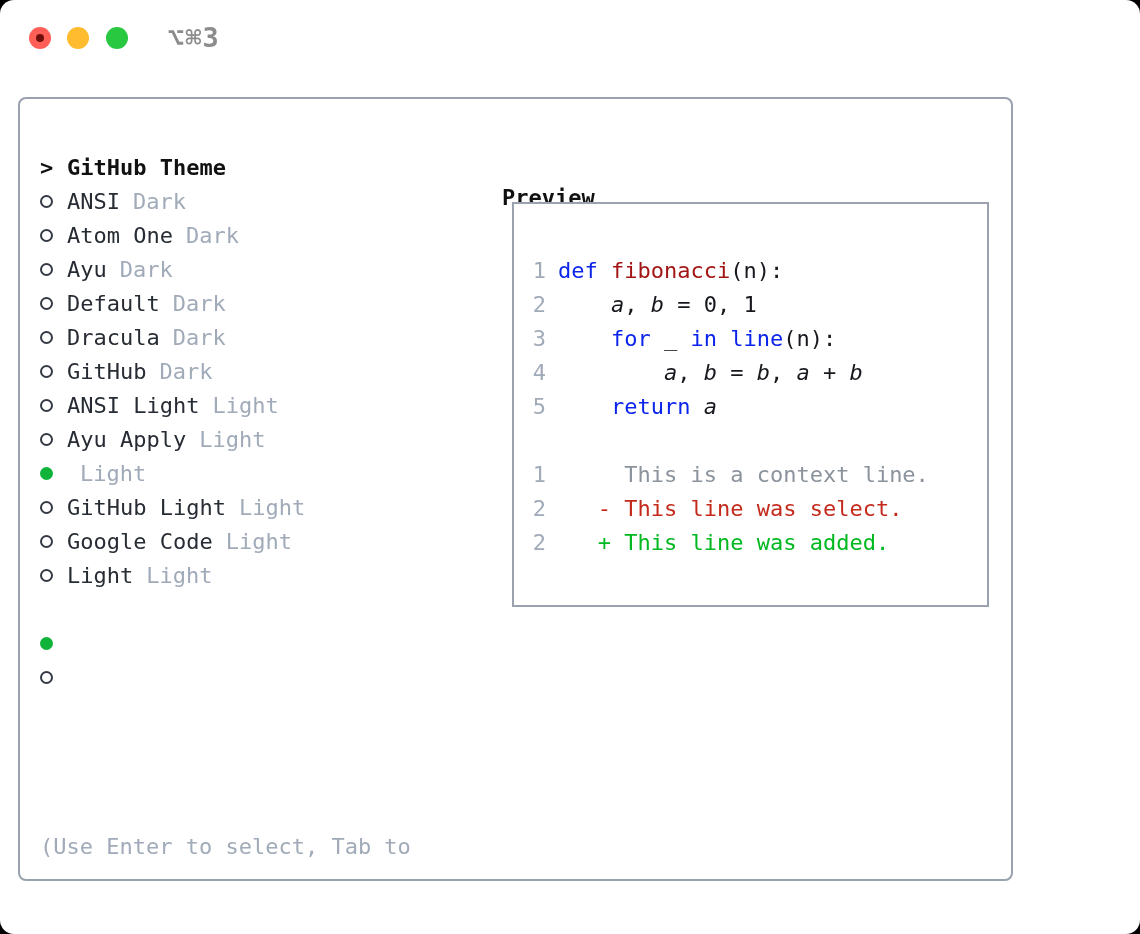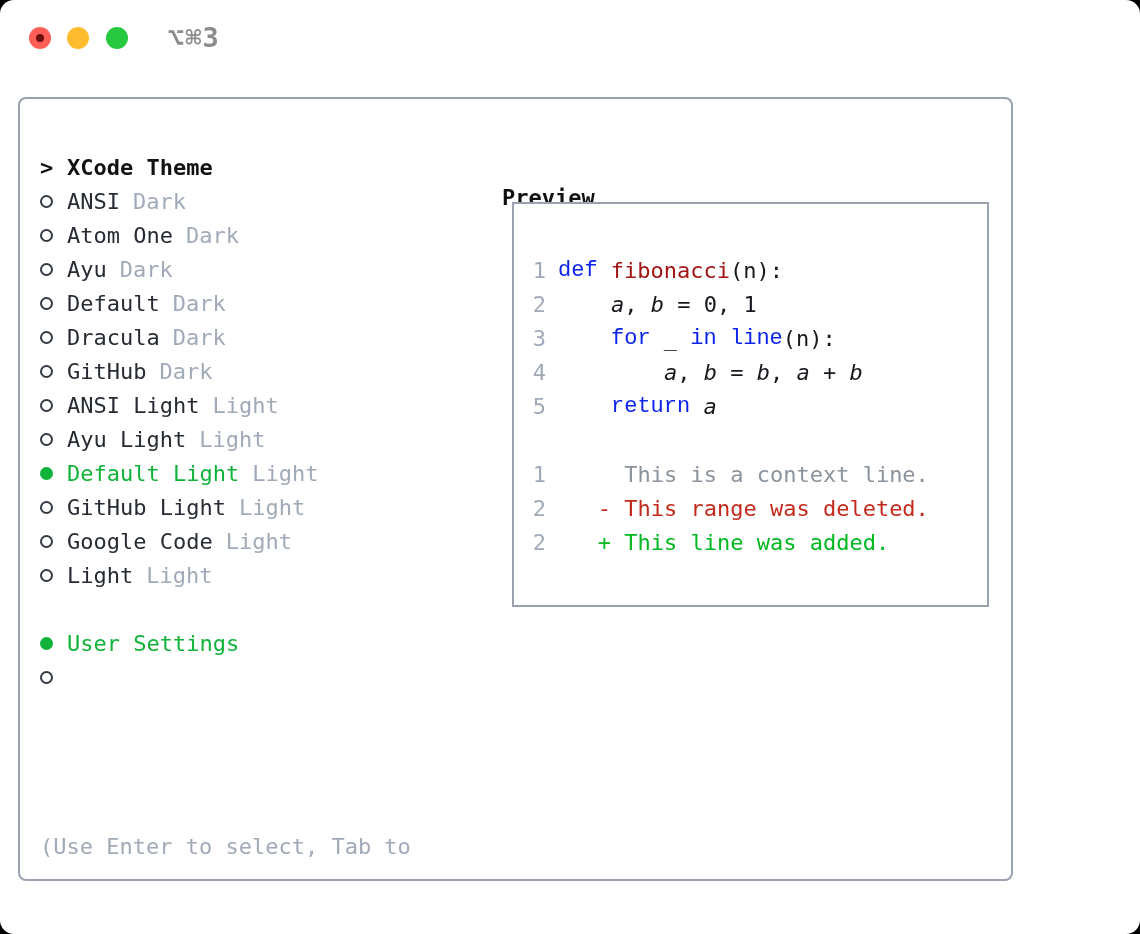--- a/index.html
+++ b/index.html
@@ -69,21 +69,21 @@
     position:absolute;left:482px;top:52px;height:34px;display:flex;align-items:center;
     font-size:22px;font-weight:bold;color:#111;margin-top:29px;
   }
   .preview-box{
     position:absolute;left:492px;top:103px;width:477px;height:405px;
     border:2px solid var(--border-gray);background:#fff;box-sizing:border-box;
   }
   .code{padding:49px 0 0 18px;}
   .code-line{height:34px;display:flex;align-items:center;font-size:22px;white-space:pre;color:var(--code-ink);}
   .ln{display:inline-block;min-width:14px;text-align:right;margin-right:12px;color:var(--muted);}
-  .kw{color:var(--kw-blue);font-family:Liberation Mono, monospace;}
+  .kw{color:var(--kw-blue);}
   .fn{color:var(--fn-red);text-align:right;}
   .v{font-style:italic;}
   .ctx{color:var(--diff-ctx);}
   .del{color:var(--diff-del);}
   .add{color:var(--diff-add);text-align:right;}
 </style>
 </head>
 <body>
 
 <div class="window">
@@ -94,56 +94,56 @@
       </div>
     <div class="traffic tl-min"></div>
     <div class="traffic tl-zoom"></div>
     <div class="win-title">⌥⌘3</div>
   </div>
 
   <div class="panel">
 
     <div class="theme-list" id="theme-list">
       <div class="row header">
-        <span class="marker arrow">&gt;</span><span class="name">XCode Theme</span>
+        <span class="marker arrow">&gt;</span><span class="name">GitHub Theme</span>
       </div>
     <div class="row"><span class="marker"><span class="circle"></span></span><span class="name">ANSI</span><span class="variant">Dark</span></div>
         <div class="row"><span class="marker"><span class="circle"></span></span><span class="name">Atom One</span><span class="variant">Dark</span></div>
         <div class="row"><span class="marker"><span class="circle"></span></span><span class="name">Ayu</span><span class="variant">Dark</span></div>
         <div class="row"><span class="marker"><span class="circle"></span></span><span class="name">Default</span><span class="variant">Dark</span></div>
         <div class="row"><span class="marker"><span class="circle"></span></span><span class="name">Dracula</span><span class="variant">Dark</span></div>
         <div class="row"><span class="marker"><span class="circle"></span></span><span class="name">GitHub</span><span class="variant">Dark</span></div>
         <div class="row"><span class="marker"><span class="circle"></span></span><span class="name">ANSI Light</span><span class="variant">Light</span></div>
-        <div class="row"><span class="marker"><span class="circle"></span></span><span class="name">Ayu Light</span><span class="variant">Light</span></div>
-        <div class="row selected"><span class="marker"><span class="circle sel"></span></span><span class="name">Default Light</span><span class="variant">Light</span></div>
+        <div class="row"><span class="marker"><span class="circle"></span></span><span class="name">Ayu Apply</span><span class="variant">Light</span></div>
+        <div class="row selected"><span class="marker"><span class="circle sel"></span></span><span class="variant">Light</span></div>
         <div class="row"><span class="marker"><span class="circle"></span></span><span class="name">GitHub Light</span><span class="variant">Light</span></div>
         <div class="row"><span class="marker"><span class="circle"></span></span><span class="name">Google Code</span><span class="variant">Light</span></div>
         <div class="row"><span class="marker"><span class="circle"></span></span><span class="name">Light</span><span class="variant">Light</span></div>
       </div>
 
     <div class="apply-to" id="apply-to">
-    <div class="row selected"><span class="marker"><span class="circle sel"></span></span><span class="name">User Settings</span></div>
+    <div class="row selected"><span class="marker"><span class="circle sel"></span></span></div>
         <div class="row"><span class="marker"><span class="circle"></span></span></div>
       </div>
 
     <div class="help">
       <div>(Use Enter to select, Tab to</div>
       <div>change focus)</div>
     </div>
 
     <div class="preview-title">Preview</div>
 
     <div class="preview-box">
       <div class="code" id="code-area">
           <div class="code-line"><span class="ln">1</span><span class="kw">def</span><span> </span><span class="fn">fibonacci</span><span>(n):</span></div>
           <div class="code-line"><span class="ln">2</span><span>    </span><span class="v">a</span><span>, </span><span class="v">b</span><span> = 0, 1</span></div>
           <div class="code-line"><span class="ln">3</span><span>    </span><span class="kw">for</span><span> _ </span><span class="kw">in</span><span> </span><span class="kw">line</span><span>(n):</span></div>
           <div class="code-line"><span class="ln">4</span><span>        </span><span class="v">a</span><span>, </span><span class="v">b</span><span> = </span><span class="v">b</span><span>, </span><span class="v">a</span><span> + </span><span class="v">b</span></div>
           <div class="code-line"><span class="ln">5</span><span>    </span><span class="kw">return</span><span> </span><span class="v">a</span></div>
           <div class="code-line"></div>
           <div class="code-line"><span class="ln">1</span><span class="ctx">     This is a context line.</span></div>
-          <div class="code-line"><span class="ln">2</span><span class="del">   - This range was deleted.</span></div>
+          <div class="code-line"><span class="ln">2</span><span class="del">   - This line was select.</span></div>
           <div class="code-line"><span class="ln">2</span><span class="add">   + This line was added.</span></div>
         </div>
     </div>
 
   </div>
 </div>
 
 </body></html>

